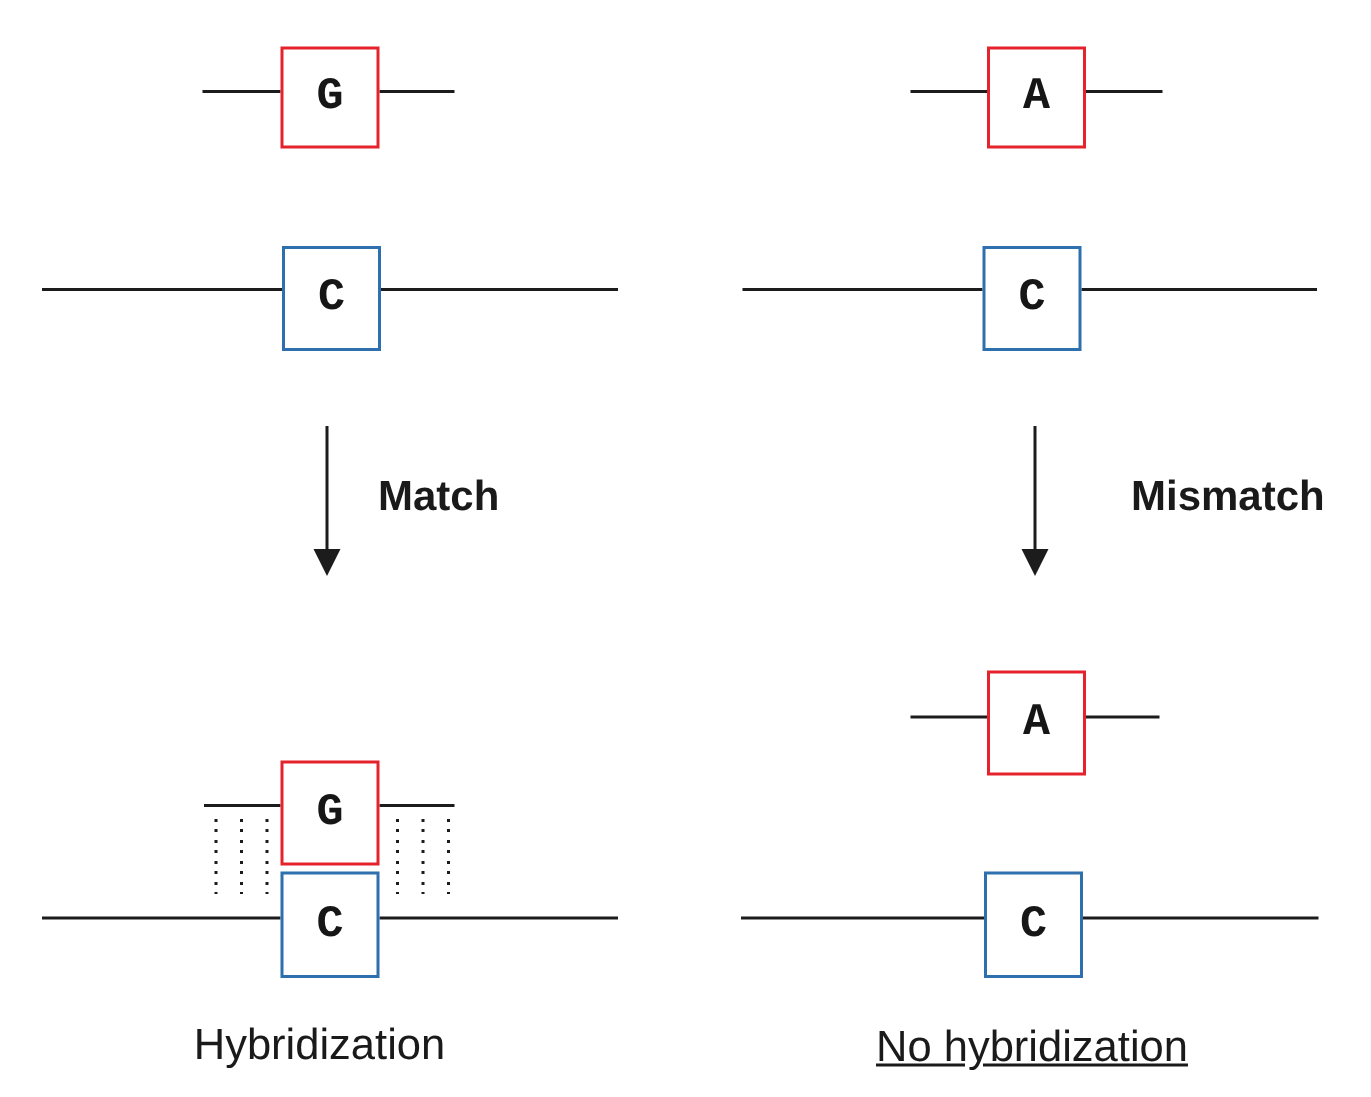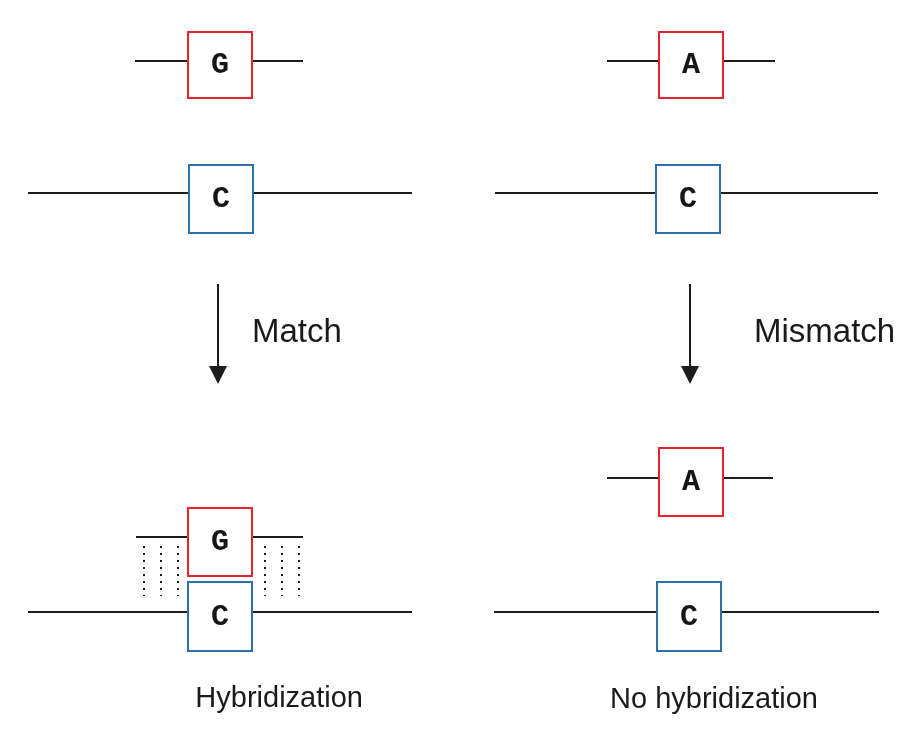--- a/index.html
+++ b/index.html
@@ -36,29 +36,30 @@
   .arrow-shaft { position: absolute; width: 2px; background: var(--strand-line); }
   .arrow-head {
     position: absolute;
     width: 0; height: 0;
     border-left: 9px solid transparent;
     border-right: 9px solid transparent;
     border-top: 18px solid var(--strand-line);
   }
   .arrow-label {
     position: absolute;
-    font-size: 33px;
+    font-size: 28px;
     line-height: 32px;
     white-space: nowrap;
     color: var(--text);
+    font-weight: bold;
   }
   .caption {
     position: absolute;
     width: 300px;
-    text-align: right;
+    text-align: center;
     font-size: 29px;
     line-height: 34px;
     color: var(--text);
   }
   .dot-col {
     position: absolute;
     width: 2px;
     height: 50px;
     top: 546px;
     background: repeating-linear-gradient(
@@ -123,16 +124,16 @@
     <div class="arrow-label" style="left:719px; top:315px;margin-left:35px;">Mismatch</div>
 
     <div>
       <div class="hline" style="left:607px; top:477px; width:166px;"></div>
       <div class="base-box red" style="left:658px; top:447px; width:66px; height:70px;">A</div>
 
       <div class="hline" style="left:494px; top:611px; width:385px;"></div>
       <div class="base-box blue" style="left:656px; top:581px; width:66px; height:71px;">C</div>
     </div>
 
-    <div class="caption" style="left:518px; top:681px;">No hybridization</div>
+    <div class="caption" style="left:538px; top:681px;text-decoration:underline;">No hybridization</div>
   </div>
 
 </div>
 
 </body></html>

